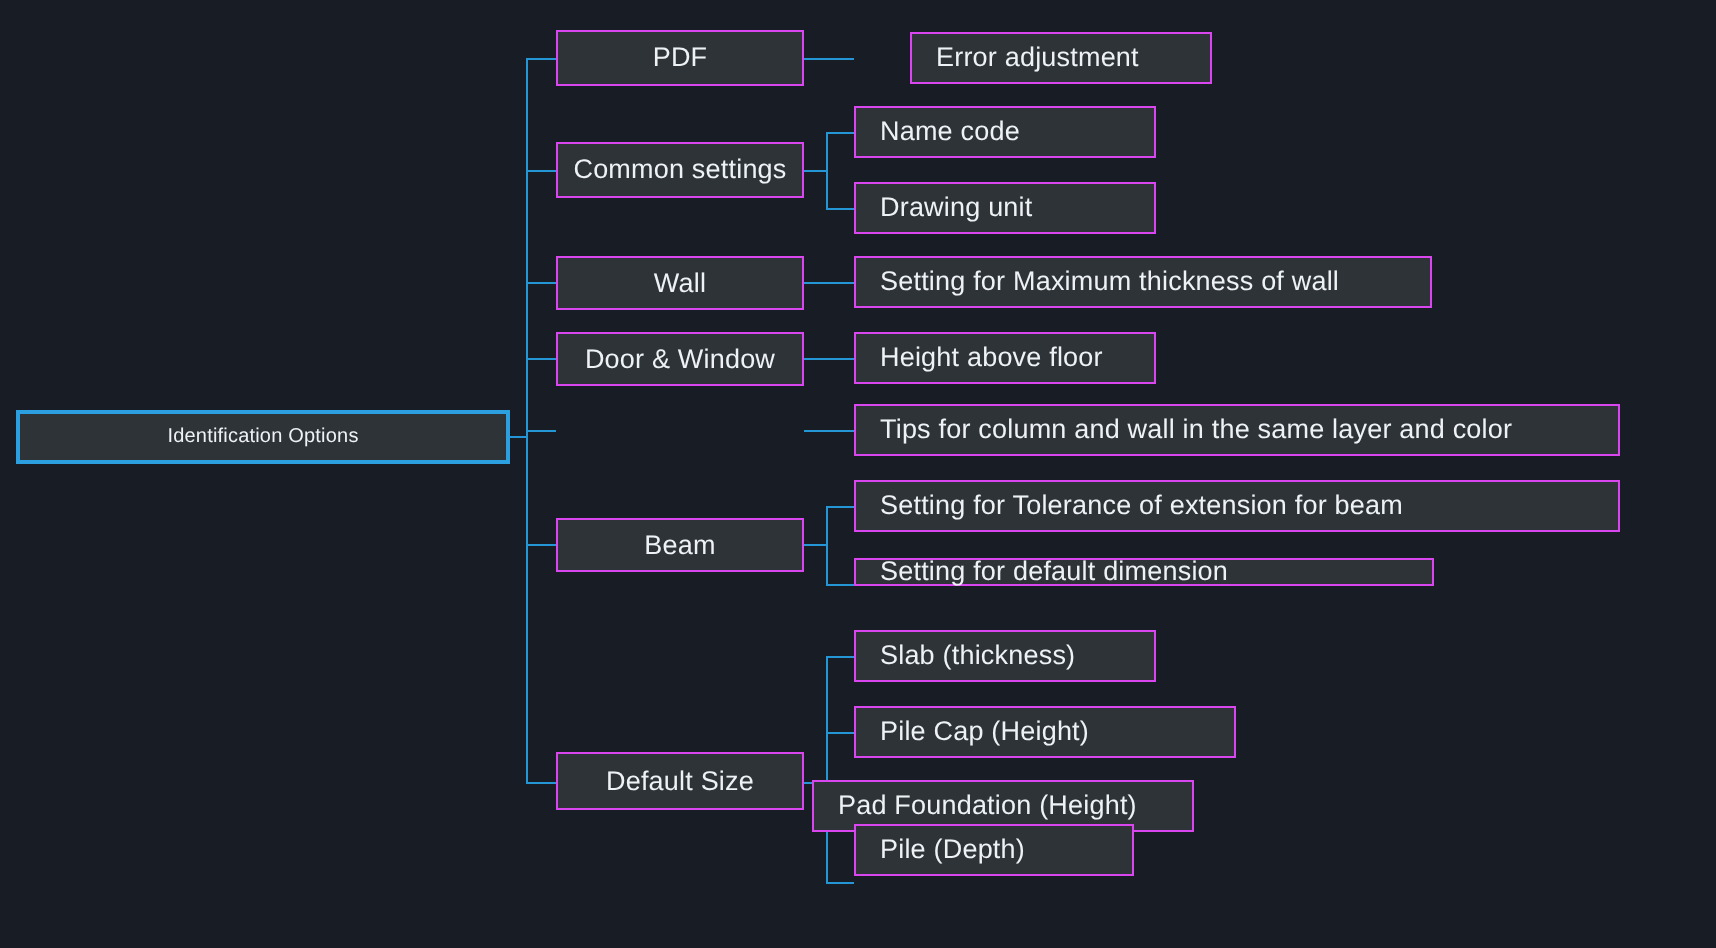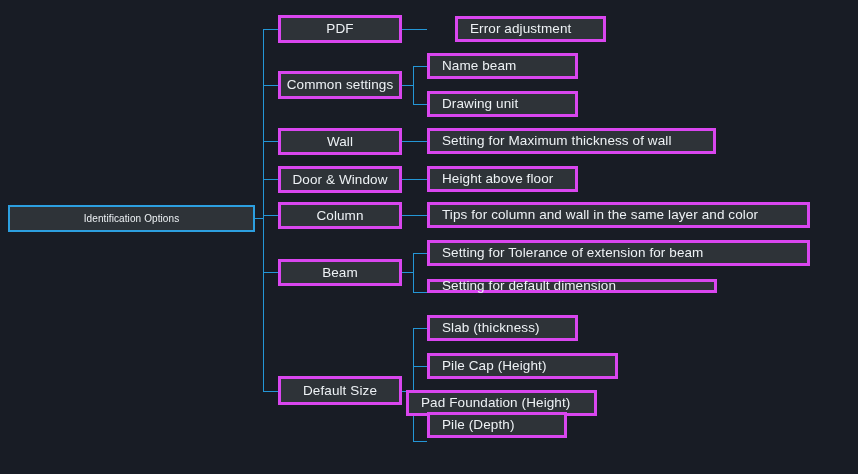--- a/index.html
+++ b/index.html
@@ -16,21 +16,21 @@
   #canvas {
     position: relative;
     width: 858px;
     height: 474px;
     background: #181c25;
   }
   .node {
     position: absolute;
     box-sizing: border-box;
     background: #2e3338;
-    border: 3px solid #d946ef;
+    border: 1px solid #d946ef;
     color: #eef2f5;
     font-size: 13.5px;
     line-height: 1;
     display: flex;
     align-items: center;
     white-space: nowrap;
     letter-spacing: 0.1px;
   }
   .node.root {
     border-width: 2px;
@@ -98,29 +98,28 @@
   <div class="node root" style="left:8px; top:205px; width:247px; height:27px;">Identification Options</div>
 
   <div class="node lvl2" style="left:278px; top:15px; width:124px; height:28px;">PDF</div>
 
   <div class="node lvl2" style="left:278px; top:71px; width:124px; height:28px;">Common settings</div>
 
   <div class="node lvl2" style="left:278px; top:128px; width:124px; height:27px;">Wall</div>
 
   <div class="node lvl2" style="left:278px; top:166px; width:124px; height:27px;text-align:center;">Door &amp; Window</div>
 
-  <div class="node lvl2" style="left:278px; top:202px; width:124px; height:27px;">Column</div>
 
   <div class="node lvl2" style="left:278px; top:259px; width:124px; height:27px;">Beam</div>
 
   <div class="node lvl2" style="left:278px; top:376px; width:124px; height:29px;">Default Size</div>
 
   <div class="node lvl3" style="left:427px; top:16px; width:151px; height:26px;margin-left:28px;">Error adjustment</div>
 
-  <div class="node lvl3" style="left:427px; top:53px; width:151px; height:26px;">Name beam</div>
+  <div class="node lvl3" style="left:427px; top:53px; width:151px; height:26px;">Name code</div>
 
   <div class="node lvl3" style="left:427px; top:91px; width:151px; height:26px;">Drawing unit</div>
 
   <div class="node lvl3" style="left:427px; top:128px; width:289px; height:26px;">Setting for Maximum thickness of wall</div>
 
   <div class="node lvl3" style="left:427px; top:166px; width:151px; height:26px;">Height above floor</div>
 
   <div class="node lvl3" style="left:427px; top:202px; width:383px; height:26px;">Tips for column and wall in the same layer and color</div>
 
   <div class="node lvl3" style="left:427px; top:240px; width:383px; height:26px;">Setting for Tolerance of extension for beam</div>

